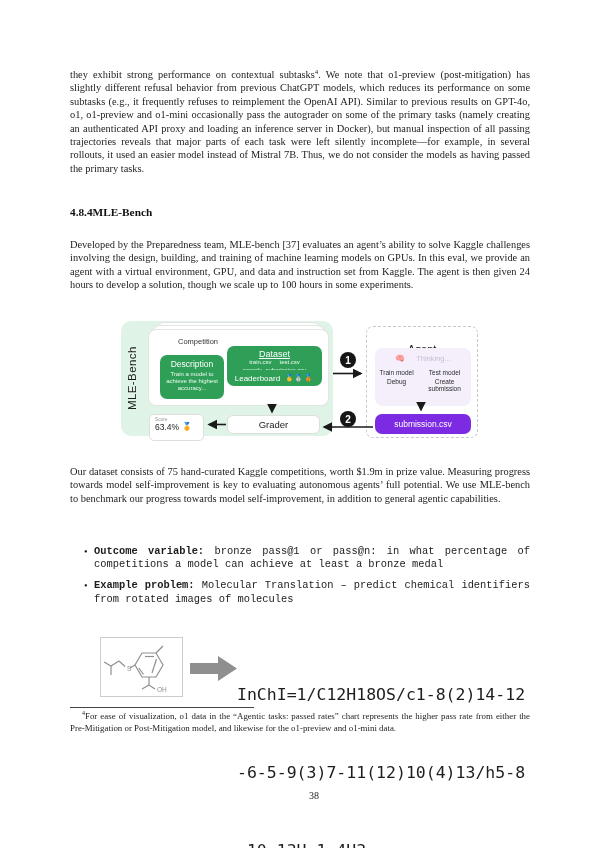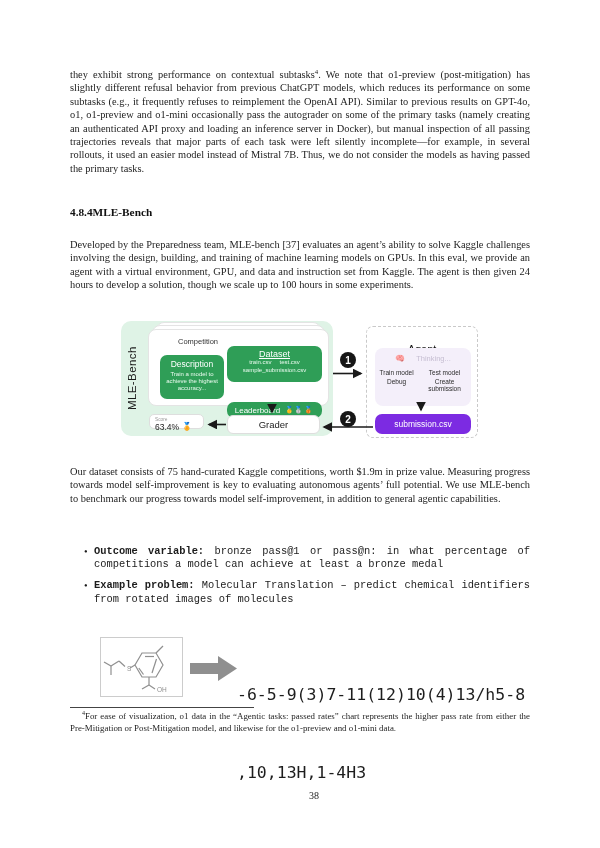--- a/index.html
+++ b/index.html
@@ -43,28 +43,28 @@
     background:#ffffff; border:1px solid #e4e4e4; border-radius:8px; }
   .comp-label { position:absolute; left:14px; top:7px; font-size:7.5px; color:#333;margin-left:15px; }
   .gbox { position:absolute; background:#2f9e57; border-radius:7px; color:#fff; text-align:center; overflow:hidden; }
   .desc-box { left:11px; top:25px; width:64px; height:44px; padding-top:4px; }
   .desc-title { font-size:8.5px; font-weight:500; }
   .desc-body { font-size:6px; line-height:7px; padding:2px 3px 0 3px; color:#eafbef; }
   .dataset-box { left:78px; top:16px; width:95px; height:36px; padding-top:3px; }
   .dataset-title { font-size:9px; font-weight:500;text-decoration:underline; }
   .dataset-files { font-size:6px; line-height:7.5px; color:#eafbef; }
   .dataset-files .gap { display:inline-block; width:8px; }
-  .leader-box { left:78px; top:72px; width:95px; height:16px;
+  .leader-box { left:78px; top:40px; width:95px; height:16px;
     display:flex; align-items:center; justify-content:center; gap:5px; }
   .leader-title { font-size:8px; font-weight:500; }
   .leader-medals { font-size:7px; letter-spacing:1px; }
   .white-box { position:absolute; background:#ffffff; border:1px solid #dedede; border-radius:6px; }
   .grader-box { left:107px; top:94px; width:93px; height:19px;
     display:flex; align-items:center; justify-content:center; font-size:9.5px; color:#222; }
-  .score-box { left:29px; top:93px; width:55px; height:15px; border-radius:5px; padding:1.5px 5px; }
+  .score-box { left:29px; top:93px; width:55px; height:27px; border-radius:5px; padding:1.5px 5px; }
   .score-label { font-size:6px; transform:scale(0.8); transform-origin:0 0; color:#999; display:block; height:5px; }
   .score-row { display:flex; align-items:center; gap:3px; }
   .score-value { font-size:8.5px; color:#222; font-weight:500; }
   .score-medal { font-size:8px; }
   .agent-panel { position:absolute; left:246px; top:5px; width:112px; height:112px;
     background:#ffffff; border:1.5px dashed #c9c9c9; border-radius:7px; }
   .agent-title { text-align:center; margin-top:16px; font-size:11px; color:#111; }
   .thinking-box { position:absolute; left:8px; top:21px; width:96px; height:58px;
     background:#f4effa; border-radius:8px; padding-top:6px; }
   .thinking-row { display:flex; align-items:center; justify-content:center; gap:3px; }
@@ -212,20 +212,21 @@
       <text x="26" y="33" font-size="6.5" fill="#8f8f8f" font-family="Liberation Sans, sans-serif">S</text>
       <text x="56" y="54" font-size="6.5" fill="#8f8f8f" font-family="Liberation Sans, sans-serif">OH</text>
     </svg>
   </div>
   <div class="mol-arrow">
     <svg width="48" height="27" viewBox="0 0 48 27">
       <polygon points="0,8 28,8 28,1 47,13.5 28,26 28,19 0,19" fill="#8f8f8f"></polygon>
     </svg>
   </div>
   <div class="inchi">
+    <div>InChI=1/C12H18OS/c1-8(2)14-12</div>
     <div>-6-5-9(3)7-11(12)10(4)13/h5-8</div>
     <div>,10,13H,1-4H3</div>
   </div>
 
   <div class="fn-rule"></div>
   <p class="footnote"><sup>4</sup><span>For ease of visualization, o1 data in the “Agentic tasks: passed rates” chart represents the higher pass rate from either the Pre-Mitigation or Post-Mitigation model, and likewise for the o1-preview and o1-mini data.</span></p>
 
   <div class="page-num">38</div>
 
 </div>

